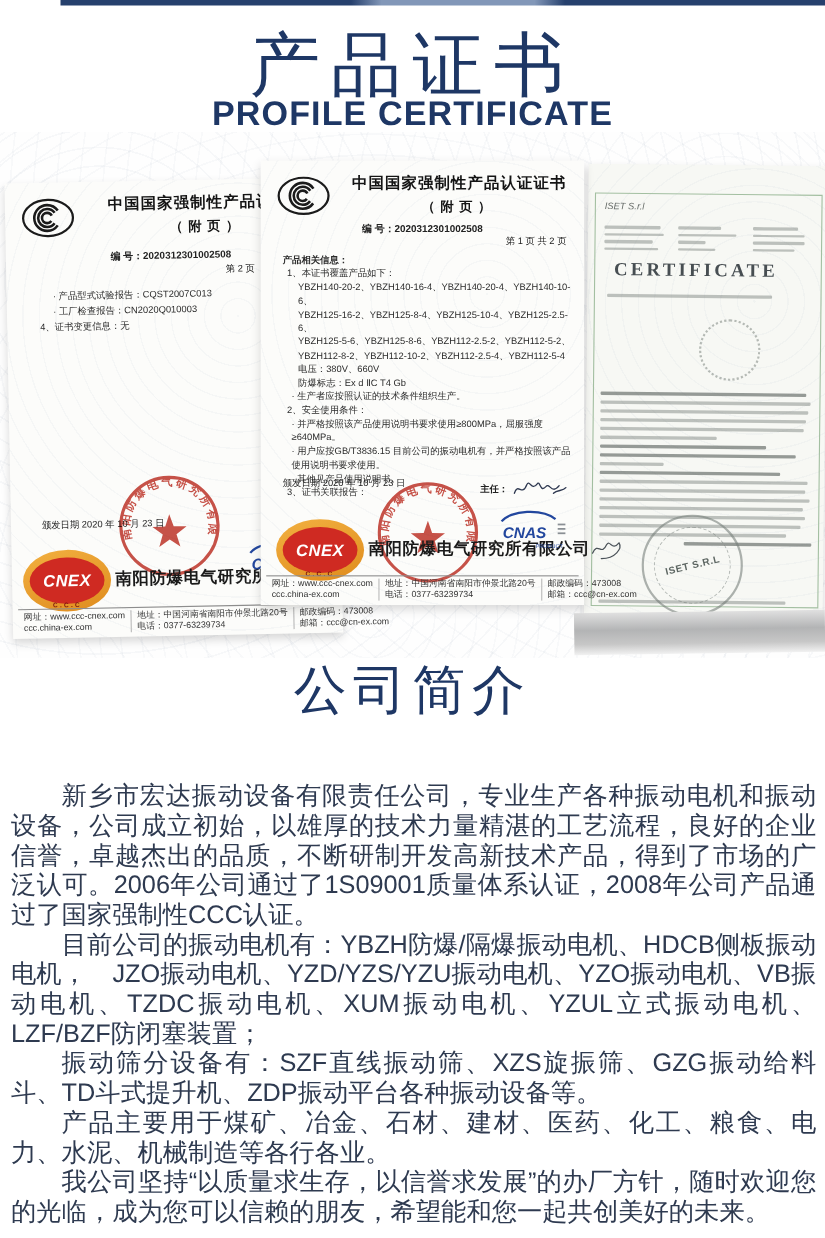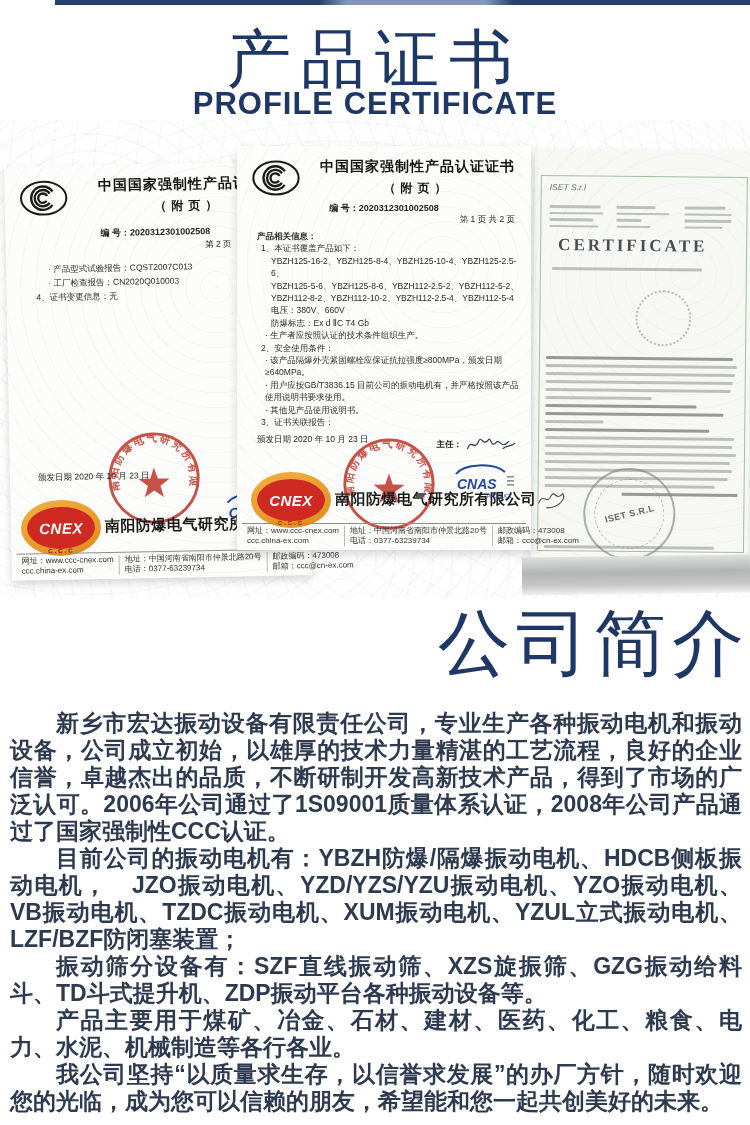--- a/index.html
+++ b/index.html
@@ -5,21 +5,21 @@
   html,body{margin:0;padding:0;background:#fff;}
   .page{position:relative;width:750px;height:1125px;margin:0 auto;background:#fff;overflow:hidden;
         font-family:"Liberation Sans","DejaVu Sans",sans-serif;}
   
   .topbar{position:absolute;left:55px;top:0;width:695px;height:5px;
           background:linear-gradient(90deg,#26406d 0 38%,#8297b8 42% 62%,#26406d 66%);}
   
   .sec-title{position:absolute;left:0;width:100%;text-align:center;color:#1e3765;font-weight:normal;white-space:nowrap;}
   .t-cn1{top:16px;font-size:64px;letter-spacing:10px;}
   .t-en1{top:86px;font-size:31px;letter-spacing:1px;font-weight:600;}
-  .t-cn2{top:596px;font-size:72px;letter-spacing:6px;text-align:right;}
+  .t-cn2{top:596px;font-size:48px;letter-spacing:6px;}
   .t-en2{top:666px;font-size:31px;letter-spacing:1px;font-weight:600;}
   
   .photo-bg{position:absolute;left:0;top:120px;width:750px;height:478px;
     background:
       repeating-radial-gradient(circle at 12% 28%, rgba(150,165,185,.07) 0 1.5px, transparent 1.5px 17px),
       repeating-radial-gradient(circle at 88% 18%, rgba(150,165,185,.06) 0 1.5px, transparent 1.5px 21px),
       repeating-radial-gradient(circle at 45% 92%, rgba(150,165,185,.06) 0 1.5px, transparent 1.5px 19px),
       #fefefe;}
   .cert{position:absolute;background:#fcfcfa;box-shadow:0 4px 9px rgba(0,0,0,.16);}
   .cert::before{content:"";position:absolute;inset:0;pointer-events:none;
@@ -84,21 +84,21 @@
   .sigR{position:absolute;left:4px;top:336px;width:48px;height:28px;}
   .stamp2{position:absolute;left:52px;top:318px;width:88px;height:88px;border-radius:50%;
           border:2px solid rgba(120,128,124,.6);display:flex;align-items:center;justify-content:center;}
   .stamp2::before{content:"";position:absolute;inset:9px;border-radius:50%;border:1.5px dashed rgba(120,128,124,.5);}
   .stamp2 span{font-size:9px;font-weight:bold;color:#5d6662;transform:rotate(-14deg);letter-spacing:.5px;}
   .lastbarR{position:absolute;top:392px;left:13px;width:170px;}
   .table-edge{position:absolute;left:522px;top:556px;width:228px;height:38px;z-index:1;transform:rotate(-.8deg);
       background:linear-gradient(180deg,#e0e0e0 0%,#b3b4b5 42%,#c7c7c7 75%,#f1f1f1);}
   
   .profile-text{position:absolute;top:710px;left:10px;right:8px;font-size:23px;line-height:27px;
-                color:#2e3a50;text-align:justify;font-weight:700;}
+                color:#2e3a50;text-align:justify;font-weight:400;}
   .profile-text p{margin:0;text-indent:2em;}
 </style>
 </head>
 <body>
 
 <div class="page">
 
   <div class="topbar"></div>
 
   <div class="sec-title t-cn1">产品证书</div>
@@ -241,28 +241,29 @@
       <div class="head-txt">
         <div class="cert-title">中国国家强制性产品认证证书</div>
         <div class="cert-sub">（附页）</div>
       </div>
     </div>
     <div class="num" style="top:56px;">编 号：2020312301002508</div>
     <div class="pg" style="top:68px;right:16px;">第 1 页 共 2 页</div>
     <div class="cbody" id="bodyM">
       <div class="b">产品相关信息：</div>
       <div class="ind1">1、本证书覆盖产品如下：</div>
+      <div class="ind2">YBZH140-20-2、YBZH140-16-4、YBZH140-20-4、YBZH140-10-6、</div>
       <div class="ind2">YBZH125-16-2、YBZH125-8-4、YBZH125-10-4、YBZH125-2.5-6、</div>
       <div class="ind2">YBZH125-5-6、YBZH125-8-6、YBZH112-2.5-2、YBZH112-5-2、</div>
       <div class="ind2">YBZH112-8-2、YBZH112-10-2、YBZH112-2.5-4、YBZH112-5-4</div>
       <div class="ind2">电压：380V、660V</div>
       <div class="ind2">防爆标志：Ex d ⅡC T4 Gb</div>
       <div class="ind3">· 生产者应按照认证的技术条件组织生产。</div>
       <div class="ind1">2、安全使用条件：</div>
-      <div class="ind3">· 该产品隔爆外壳紧固螺栓应保证抗拉强度≥800MPa，颁发日期≥640MPa。</div>
+      <div class="ind3">· 并严格按照该产品使用说明书要求使用≥800MPa，屈服强度≥640MPa。</div>
       <div class="ind3">· 用户应按GB/T3836.15 目前公司的振动电机有，并严格按照该产品使用说明书要求使用。</div>
       <div class="ind3">· 其他见产品使用说明书。</div>
       <div class="ind1">3、证书关联报告：</div>
     </div>
     <div class="bottomrow" id="botM">
       <span>颁发日期 2020 年 10 月 23 日</span>
       <span class="director">
         <span>主任：</span>
         <svg class="sig" viewBox="0 0 60 24">
           <path d="M3,16 C7,4 11,20 16,7 C19,1 21,14 27,6 C30,2 30,16 36,9 C40,4 42,18 50,8 M44,16 C48,12 54,14 57,10" fill="none" stroke="#2e3850" stroke-width="1.4" stroke-linecap="round"></path>

